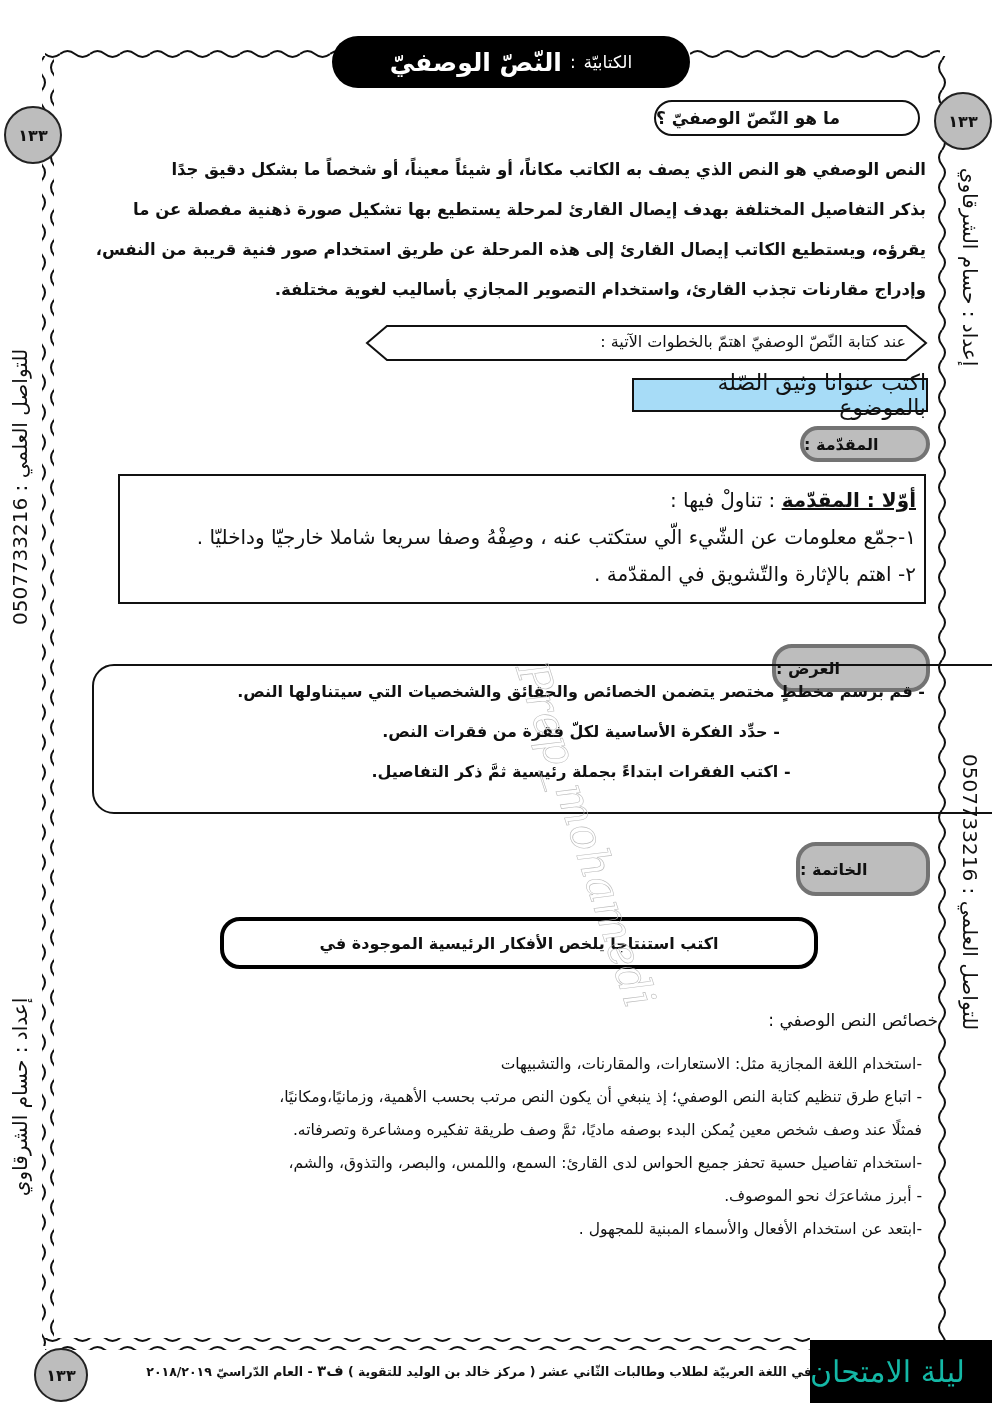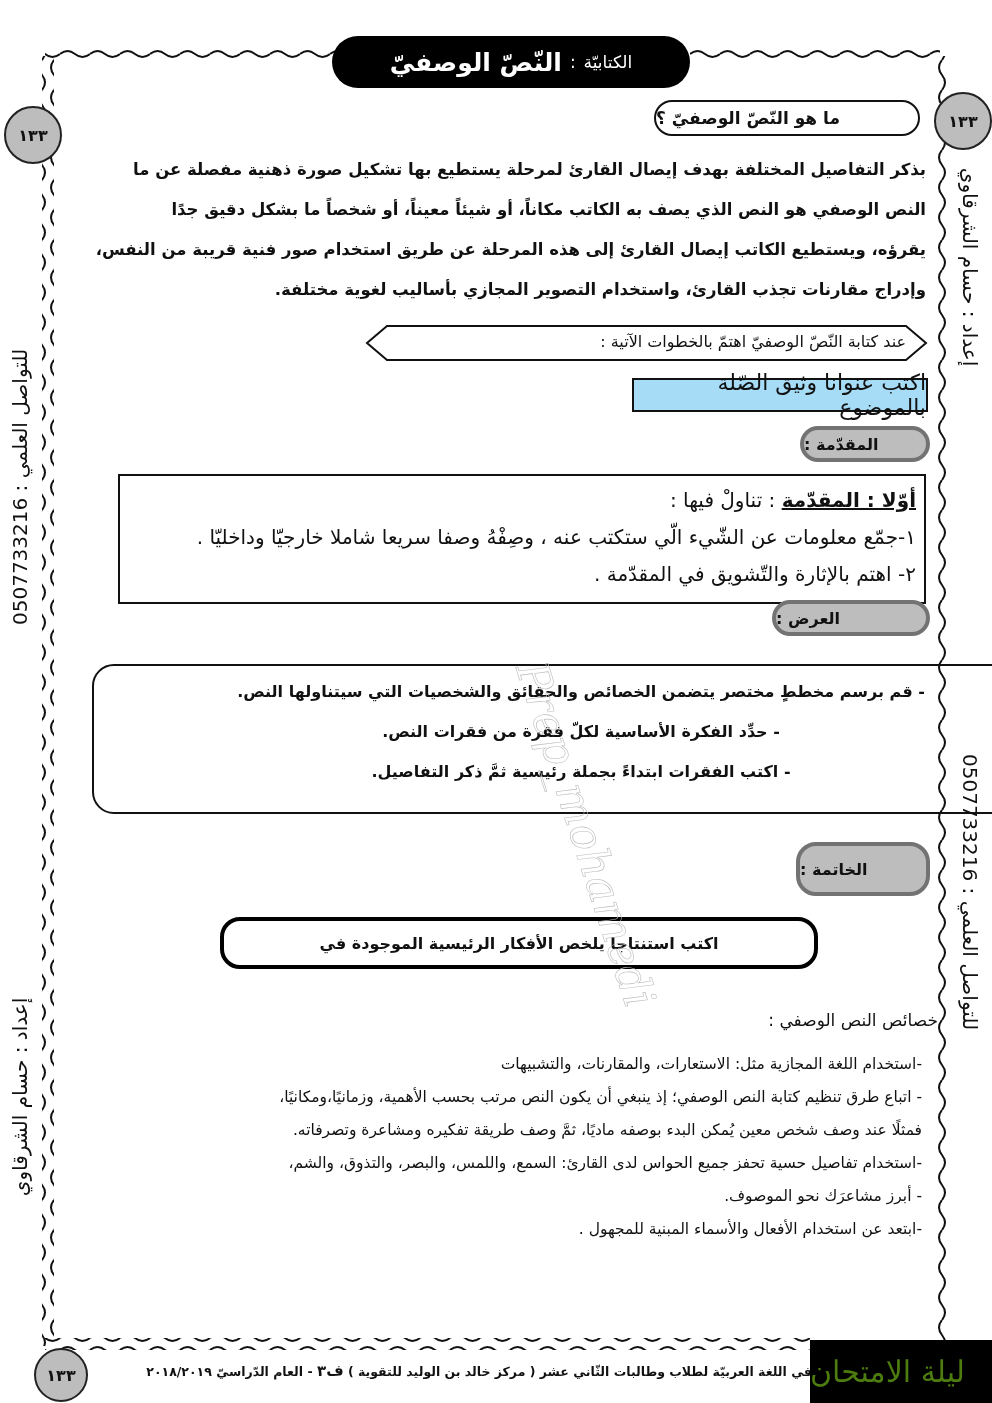--- a/index.html
+++ b/index.html
@@ -118,21 +118,21 @@
       white-space: nowrap;
     }
 
     
     .footer-text {
       left: 112px; top: 1362px; width: 700px; font-size: 12.5px;
       direction: rtl; text-align: right; white-space: nowrap; font-weight: bold;
     }
     .footer-logo {
       left: 810px; top: 1340px; width: 182px; height: 63px; background: #000;
-      color: #4d7c0f; display: flex; align-items: center; justify-content: flex-end;
+      color: #14b8a6; display: flex; align-items: center; justify-content: flex-end;
       padding-right: 21px; box-sizing: border-box; font-size: 30px;
       direction: rtl; font-weight: lighter;
     }
   </style>
 </head>
 <body>
 
 <svg class="frame-svg" width="992" height="1403">
   <defs>
     <pattern id="waveH" width="30" height="12" patternUnits="userSpaceOnUse">
@@ -159,22 +159,22 @@
   <span class="colon">:</span>
   <span class="big">النّصّ الوصفيّ</span>
 </div>
 
 <div class="abs badge" style="left:934px; top:92px;">١٣٣</div>
 <div class="abs badge" style="left:4px; top:106px;">١٣٣</div>
 
 <div class="abs q-pill">ما هو النّصّ الوصفيّ ؟</div>
 
 <div class="abs para rtl" style="top:150px;">
+  <div>النص الوصفي هو النص الذي يصف به الكاتب مكاناً، أو شيئاً معيناً، أو شخصاً ما بشكل دقيق جدًا</div>
   <div>بذكر التفاصيل المختلفة بهدف إيصال القارئ لمرحلة يستطيع بها تشكيل صورة ذهنية مفصلة عن ما</div>
-  <div>النص الوصفي هو النص الذي يصف به الكاتب مكاناً، أو شيئاً معيناً، أو شخصاً ما بشكل دقيق جدًا</div>
   <div>يقرؤه، ويستطيع الكاتب إيصال القارئ إلى هذه المرحلة عن طريق استخدام صور فنية قريبة من النفس،</div>
   <div>وإدراج مقارنات تجذب القارئ، واستخدام التصوير المجازي بأساليب لغوية مختلفة.</div>
 </div>
 
 <div class="abs hex">
   <svg width="563" height="38">
     <polygon points="22,2 541,2 561,19 541,36 22,36 2,19" fill="#fff" stroke="#111" stroke-width="2"></polygon>
   </svg>
   <span>عند كتابة النّصّ الوصفيّ اهتمّ بالخطوات الآتية :</span>
 </div>
@@ -184,21 +184,21 @@
 <div class="abs gray-pill" style="left:800px; top:426px; width:130px; height:36px;">المقدّمة :</div>
 
 <div class="abs intro-box">
   <div>
     <span class="u">أوّلا : المقدّمة</span><span> : تناولْ فيها :</span>
   </div>
   <div>١-جمّع معلومات عن الشّيء الّي ستكتب عنه ، وصِفْهُ وصفا سريعا شاملا خارجيّا وداخليّا .</div>
   <div>٢- اهتم بالإثارة والتّشويق في المقدّمة .</div>
 </div>
 
-<div class="abs gray-pill" style="left:772px; top:600px; width:158px; height:36px;">العرض :</div>
+<div class="abs gray-pill" style="left:772px; top:644px; width:158px; height:48px;">العرض :</div>
 
 <div class="abs body-box">
   <div>-  قم برسم مخططٍ مختصر يتضمن الخصائص والحقائق والشخصيات التي سيتناولها النص.</div>
   <div>-  حدِّد الفكرة الأساسية لكلّ فقرة من فقرات النص.</div>
   <div>- اكتب الفقرات ابتداءً بجملة رئيسية ثمَّ ذكر التفاصيل.</div>
 </div>
 
 <div class="abs gray-pill" style="left:796px; top:842px; width:134px; height:54px;">الخاتمة :</div>
 
 <div class="abs conc-box">اكتب استنتاجا يلخص الأفكار الرئيسية الموجودة في</div>

